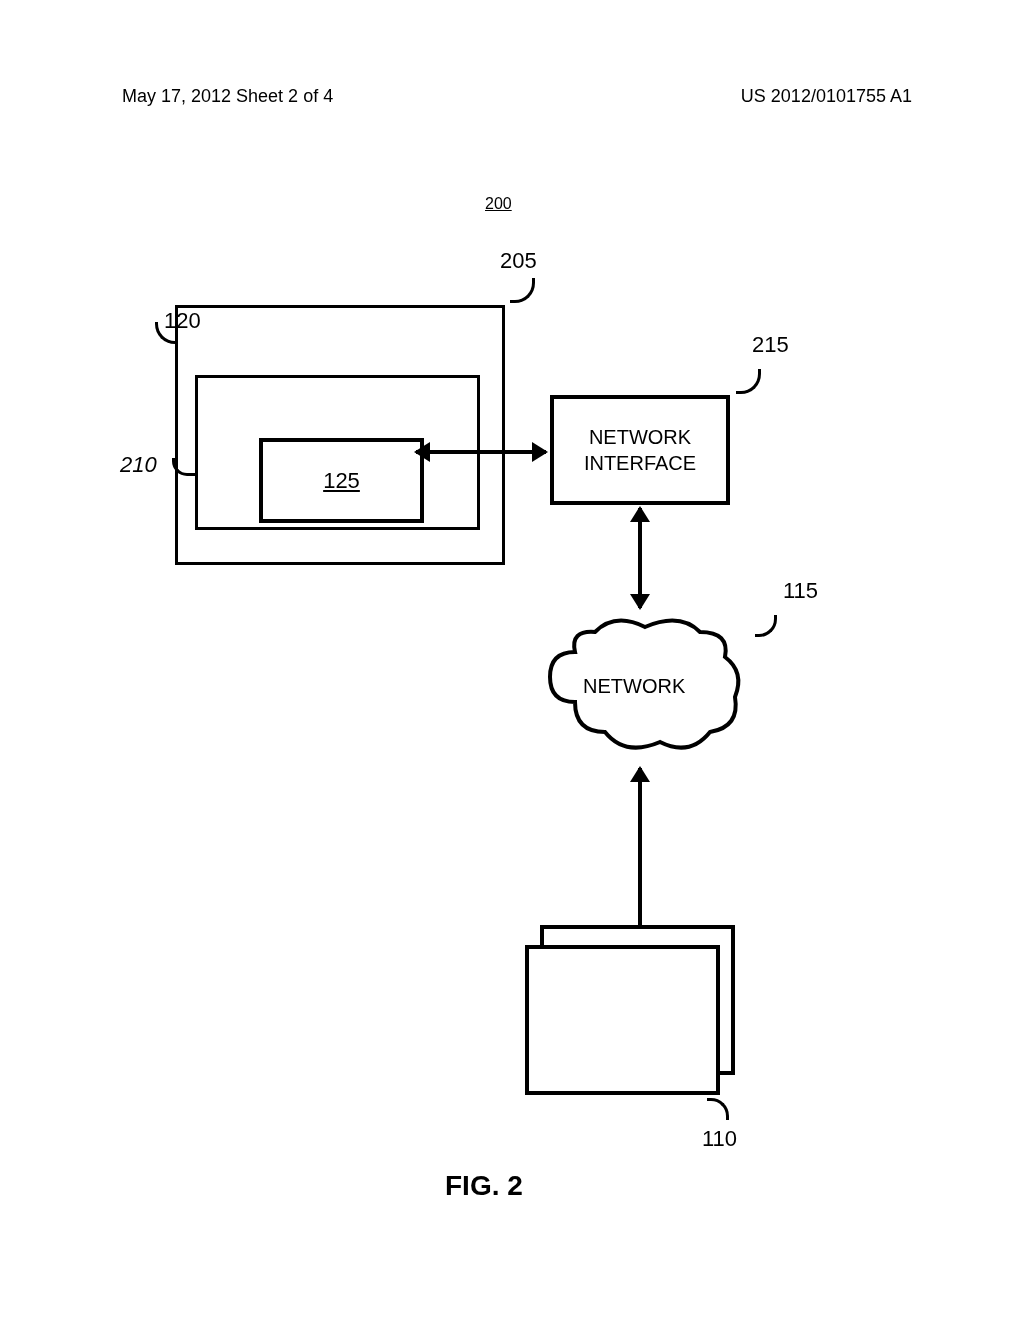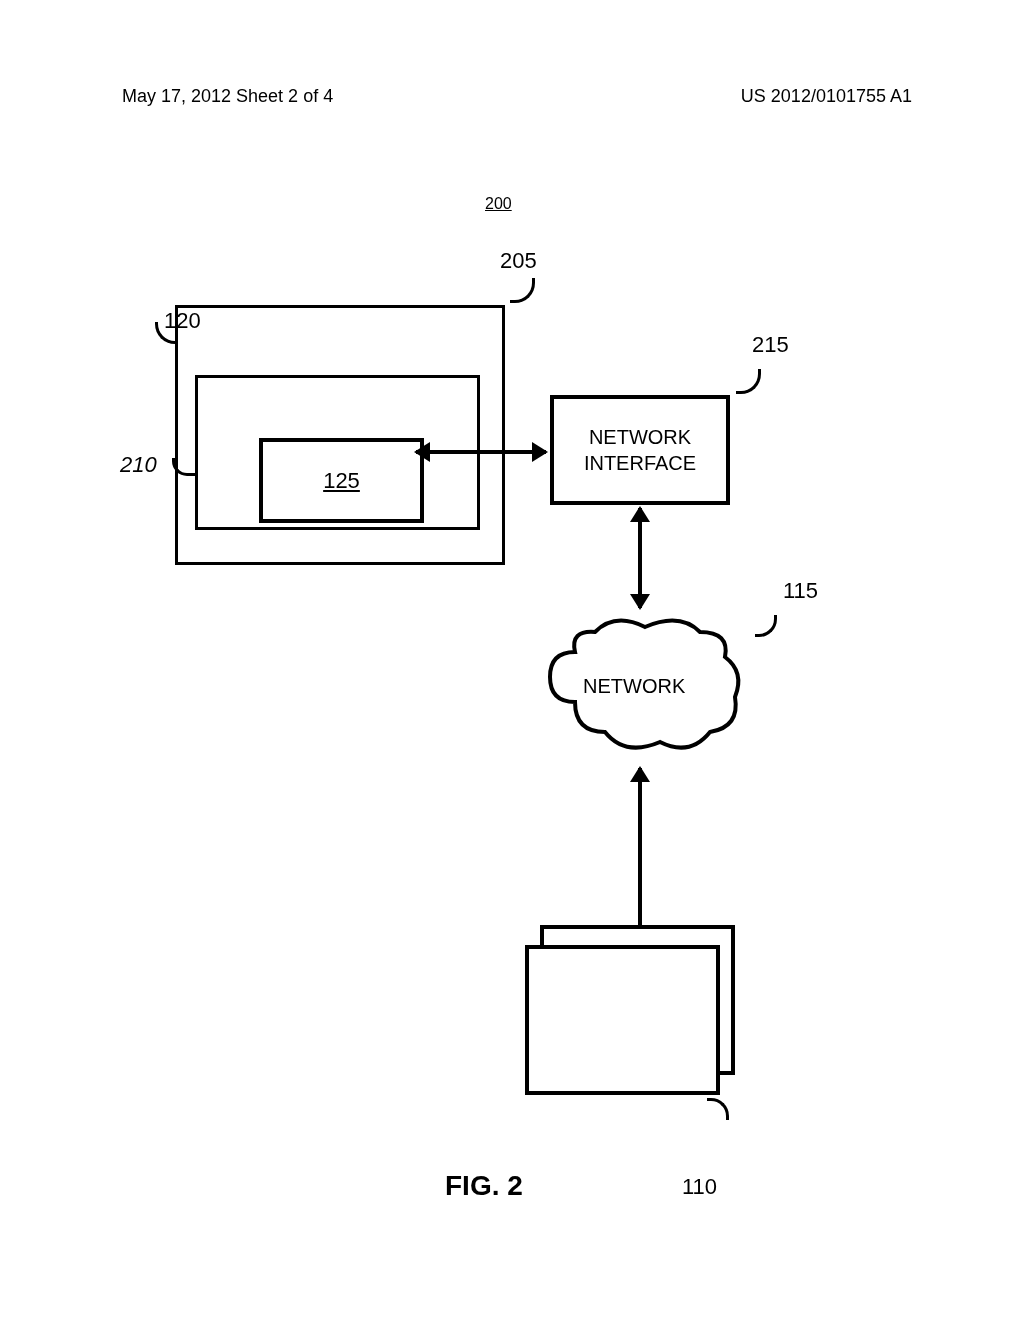--- a/index.html
+++ b/index.html
@@ -311,21 +311,21 @@
 
   <div class="ref-label" style="top: 192px; left: 120px; font-style: italic;">210</div>
   <div class="leader-210"></div>
 
   <div class="ref-label" style="top: 72px; left: 752px;">215</div>
   <div class="leader-215"></div>
 
   <div class="ref-label" style="top: 318px; left: 783px;">115</div>
   <div class="leader-115"></div>
 
-  <div class="ref-label" style="top: 866px; left: 682px; margin-top: 48px;">110</div>
+  <div class="ref-label" style="top: 866px; left: 702px;">110</div>
   <div class="leader-110"></div>
 
   <div class="outer-box"></div>
   <div class="middle-box"></div>
   <div class="inner-box">125</div>
 
   <div class="arrow-horizontal"></div>
 
   <div class="network-interface-box">
       <span style="white-space: pre-line;">NETWORK

